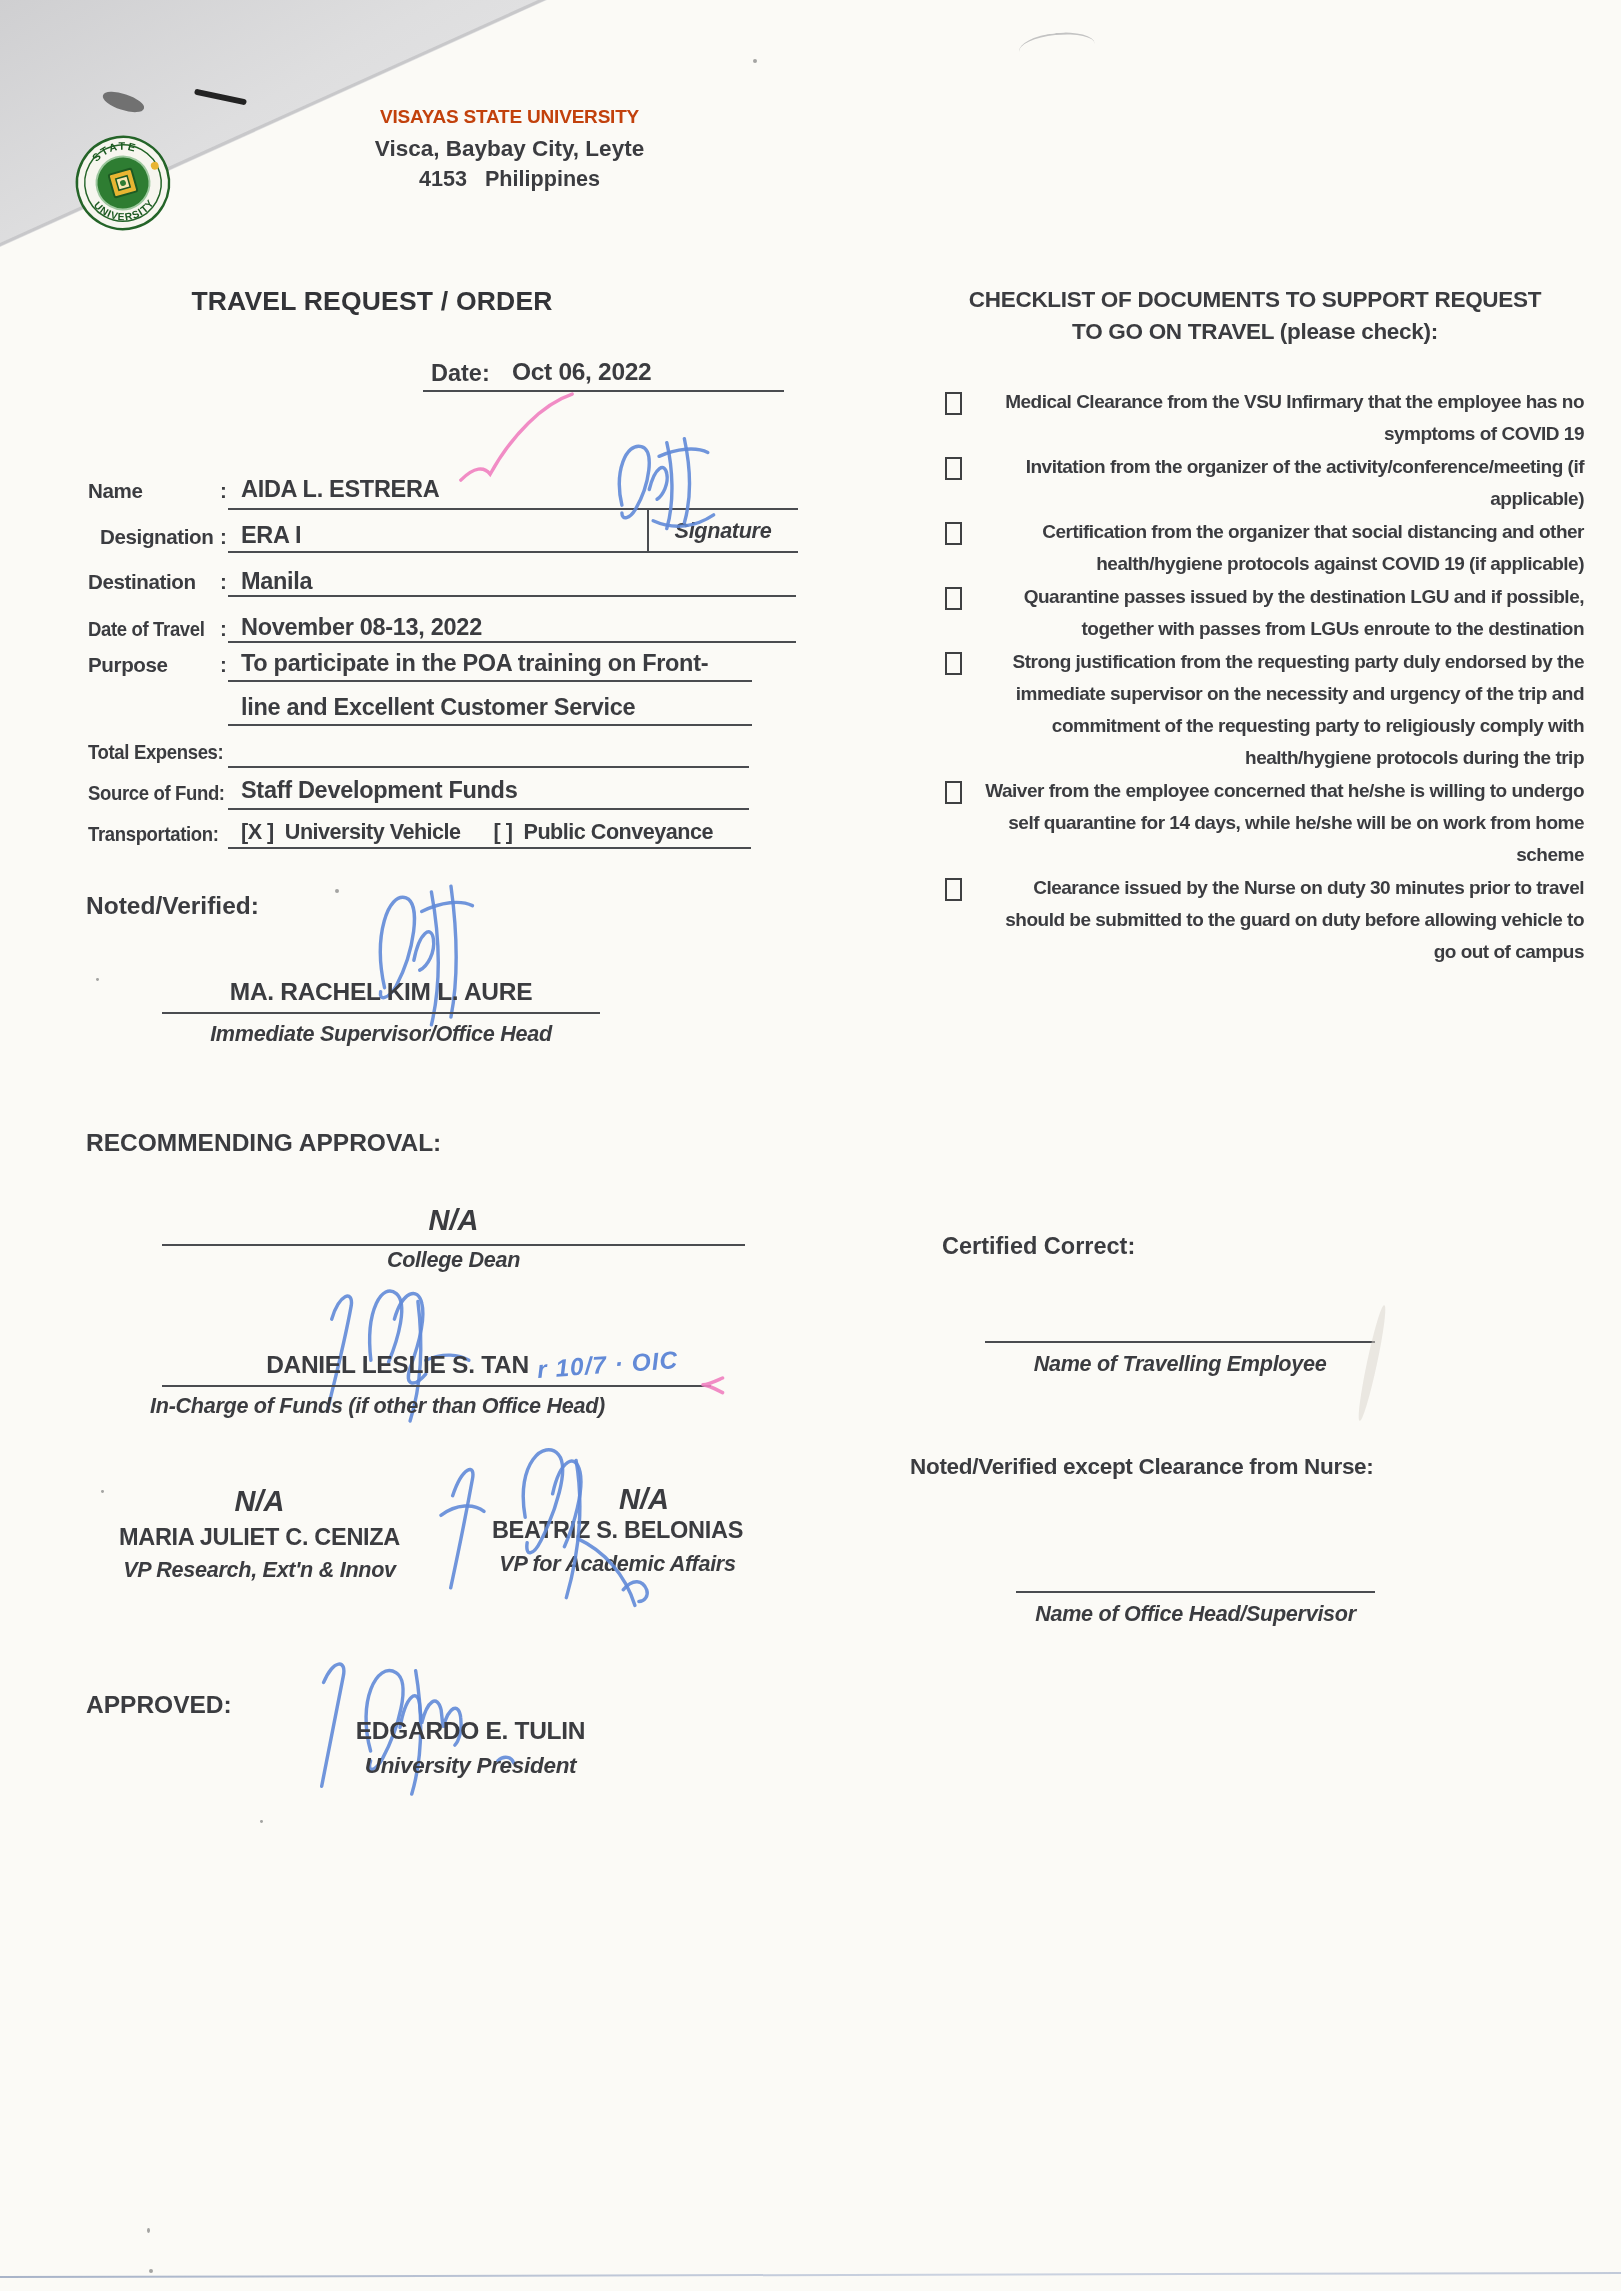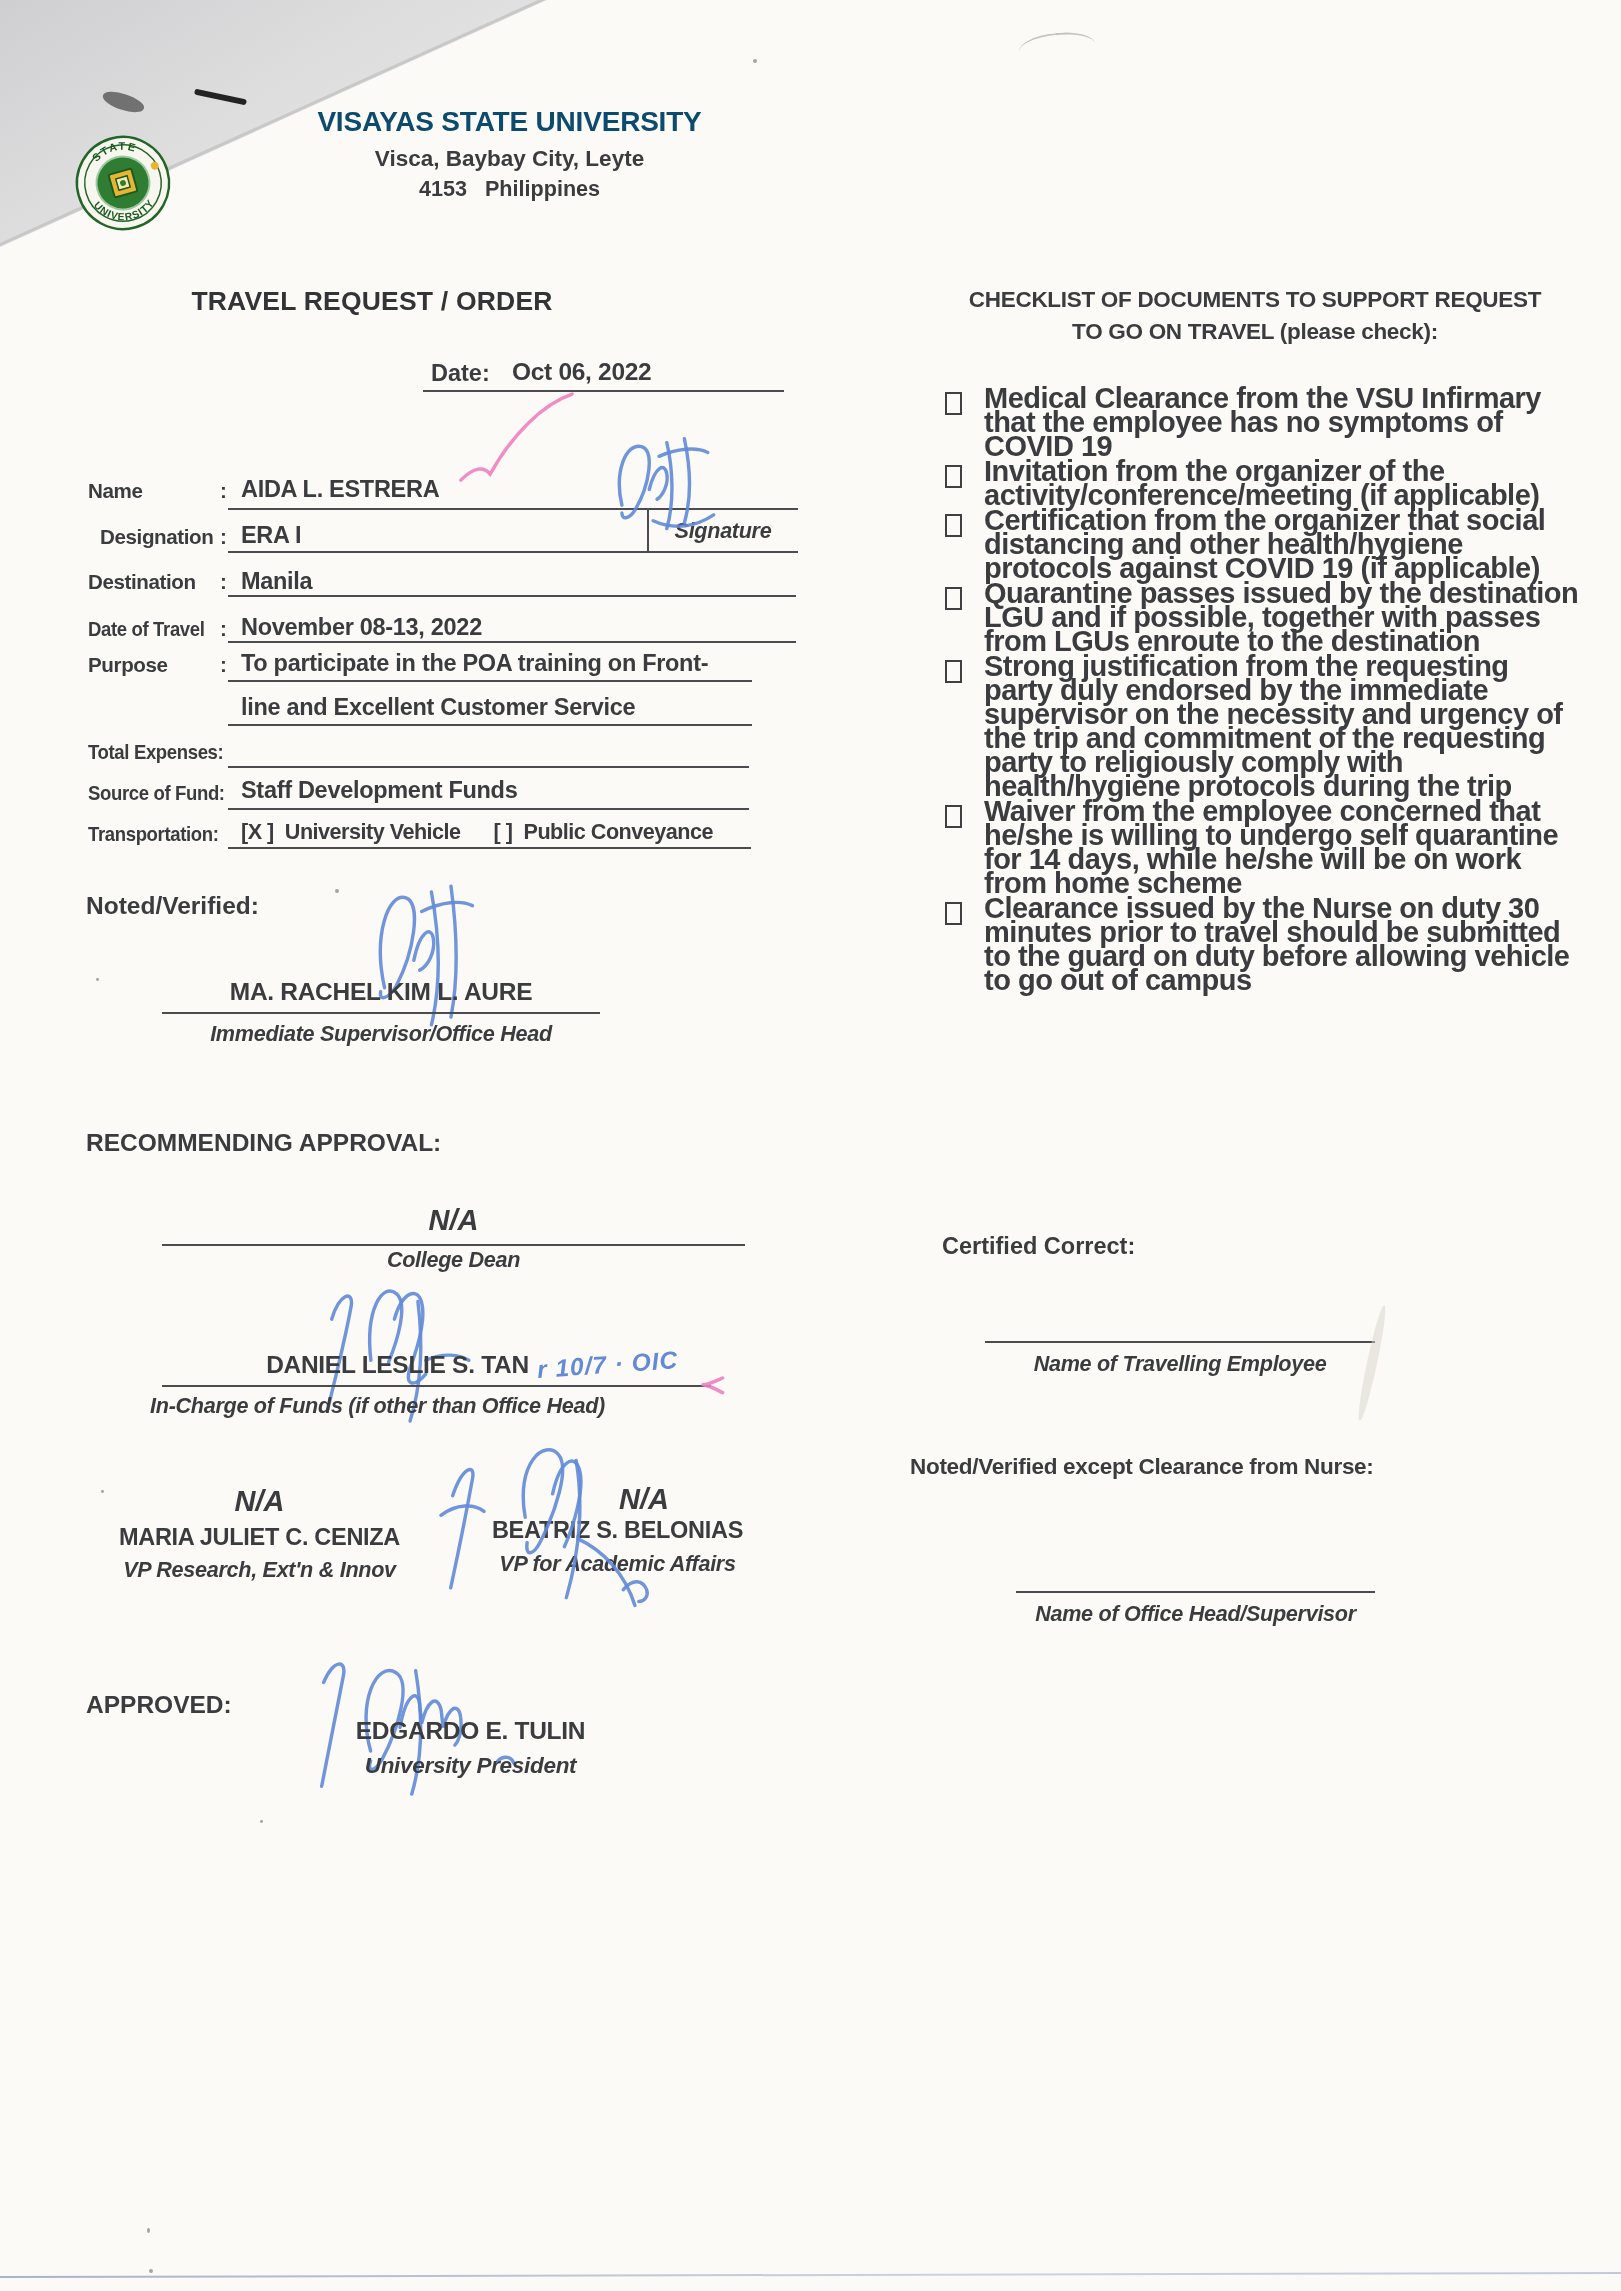--- a/index.html
+++ b/index.html
@@ -15,22 +15,22 @@
   .pre{white-space:pre;}
   .rule{height:0;border-top:2.9px solid #4a4c50;}
   .lbl{font-size:20.6px;font-weight:bold;letter-spacing:-0.4px;}
   .narrow{transform:scaleX(0.9);transform-origin:left top;}
   .val{font-size:23.5px;font-weight:bold;letter-spacing:-0.3px;}
   .heading{font-size:24.5px;font-weight:bold;}
   .name{font-size:24.5px;font-weight:bold;letter-spacing:-0.3px;}
   .cap{font-size:21.6px;font-weight:bold;font-style:italic;letter-spacing:-0.3px;}
   .na{font-size:29px;font-weight:bold;font-style:italic;}
   .chk-head{font-size:22.5px;font-weight:bold;line-height:32px;letter-spacing:-0.3px;}
-  .chk-item{position:relative;padding-left:51px;font-size:29px;font-weight:bold;
-            line-height:24px;letter-spacing:-0.5px;margin:0 0 1px 0;}
+  .chk-item{position:relative;padding-left:51px;font-size:19px;font-weight:bold;
+            line-height:32px;letter-spacing:-0.5px;margin:0 0 1px 0;text-align:right;}
   .chk-box{position:absolute;left:11.8px;top:5.9px;width:13.7px;height:19.6px;
            border:2px solid #3f4042;background:transparent;}
   .ink{stroke:#6189d8;stroke-width:3.5;fill:none;stroke-linecap:round;opacity:0.9;}
   .pink{stroke:#ef7fc0;stroke-width:3.5;fill:none;stroke-linecap:round;opacity:0.9;}
   .speck{position:absolute;background:#6a6a6a;border-radius:50%;opacity:0.6;}
   .handnote{color:#5b85d6;font-size:24.5px;font-weight:bold;font-style:italic;
             transform:rotate(-4deg);letter-spacing:1px;opacity:.95;}
 </style>
 </head>
 <body>
@@ -71,21 +71,21 @@
     <textPath href="#arcBot" startOffset="12%">UNIVERSITY</textPath>
   </text>
   <circle cx="50" cy="50" r="27" fill="#2e7d32" stroke="#9ec89f" stroke-width="2"></circle>
   <rect x="38" y="38" width="24" height="24" fill="#e8b532" stroke="#1d5a22" stroke-width="2" rx="2"></rect>
   <rect x="44" y="44" width="12" height="12" fill="#f6e7b0" stroke="#1d5a22" stroke-width="1.5"></rect>
   <circle cx="50" cy="50" r="3" fill="#2e7d32"></circle>
   <circle cx="86" cy="42" r="4" fill="#e8b532"></circle>
 </svg>
 
 <div class="abs ctr" style="left:245px;top:106px;width:529px;">
-  <div class="b" style="font-size:28px;letter-spacing:-0.2px;color:#0c4a6e;">VISAYAS STATE UNIVERSITY</div>
+  <div class="b" style="font-size:19px;letter-spacing:-0.2px;color:#c2410c;">VISAYAS STATE UNIVERSITY</div>
   <div class="b" style="font-size:22.5px;margin-top:7.8px;">Visca, Baybay City, Leyte</div>
   <div class="b pre" style="font-size:21.6px;margin-top:3.9px;">4153   Philippines</div>
 </div>
 
 <div class="abs b" style="left:137px;top:286px;width:470px;text-align:center;font-size:26.5px;letter-spacing:0.2px;color:#333438;">TRAVEL REQUEST / ORDER</div>
 
 <div class="abs b" style="left:431px;top:360px;font-size:23.5px;">Date:</div>
 <div class="abs val" style="left:512px;top:358px;font-size:24.5px;">Oct 06, 2022</div>
 <div class="abs rule" style="left:423px;top:390px;width:361px;"></div>
 

